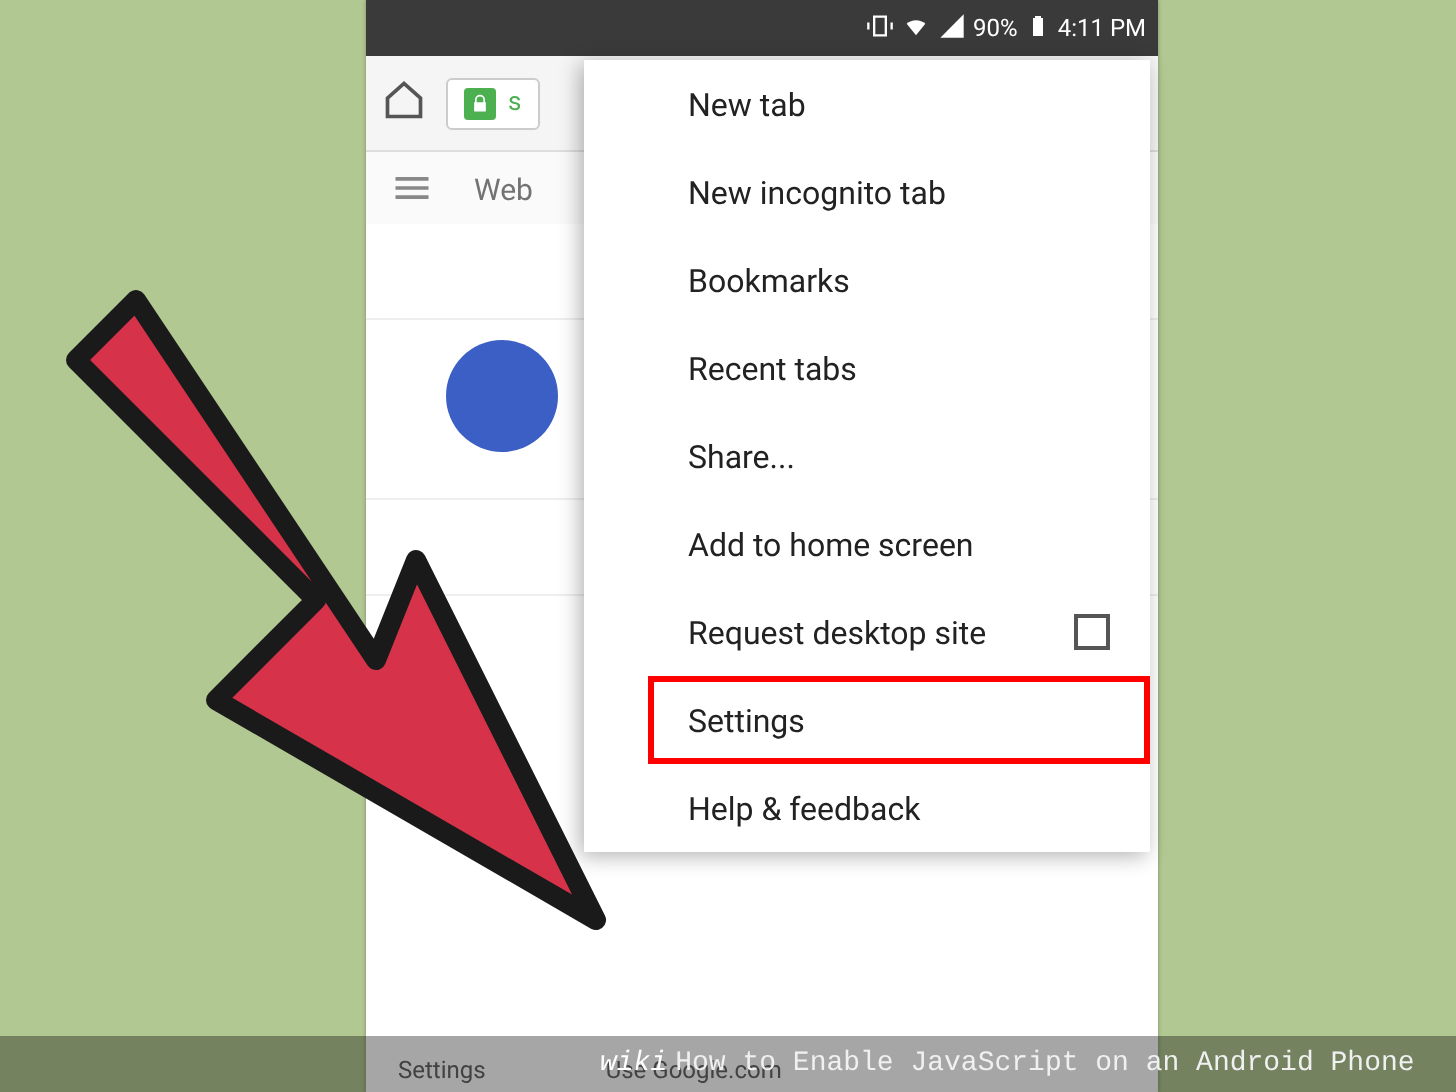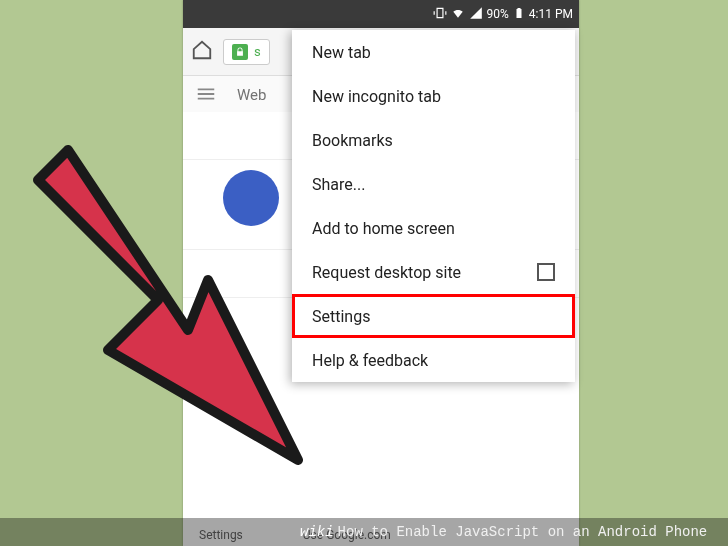--- a/index.html
+++ b/index.html
@@ -119,20 +119,21 @@
     box-shadow: -2px 2px 10px rgba(0,0,0,0.3);
   }
   .menu-item {
     height: 44px;
     display: flex;
     align-items: center;
     padding: 0 20px;
     font-size: 16px;
     color: #222;
     position: relative;
+    margin-left: 32px;
   }
   .menu-item.highlight {
     border: 3px solid #ff0000;
     padding: 0 17px;
   }
   .menu-checkbox {
     position: absolute;
     right: 20px;
     width: 18px;
     height: 18px;
@@ -231,20 +232,23 @@
 
   <div class="menu">
     <div class="menu-item">
         <span>New tab</span>
       </div>
     <div class="menu-item">
         <span>New incognito tab</span>
       </div>
     <div class="menu-item">
         <span>Bookmarks</span>
+      </div>
+    <div class="menu-item">
+        <span>Recent tabs</span>
       </div>
     <div class="menu-item">
         <span>Share...</span>
       </div>
     <div class="menu-item">
         <span>Add to home screen</span>
       </div>
     <div class="menu-item">
       <span>Request desktop site</span>
       <span class="menu-checkbox"></span>

